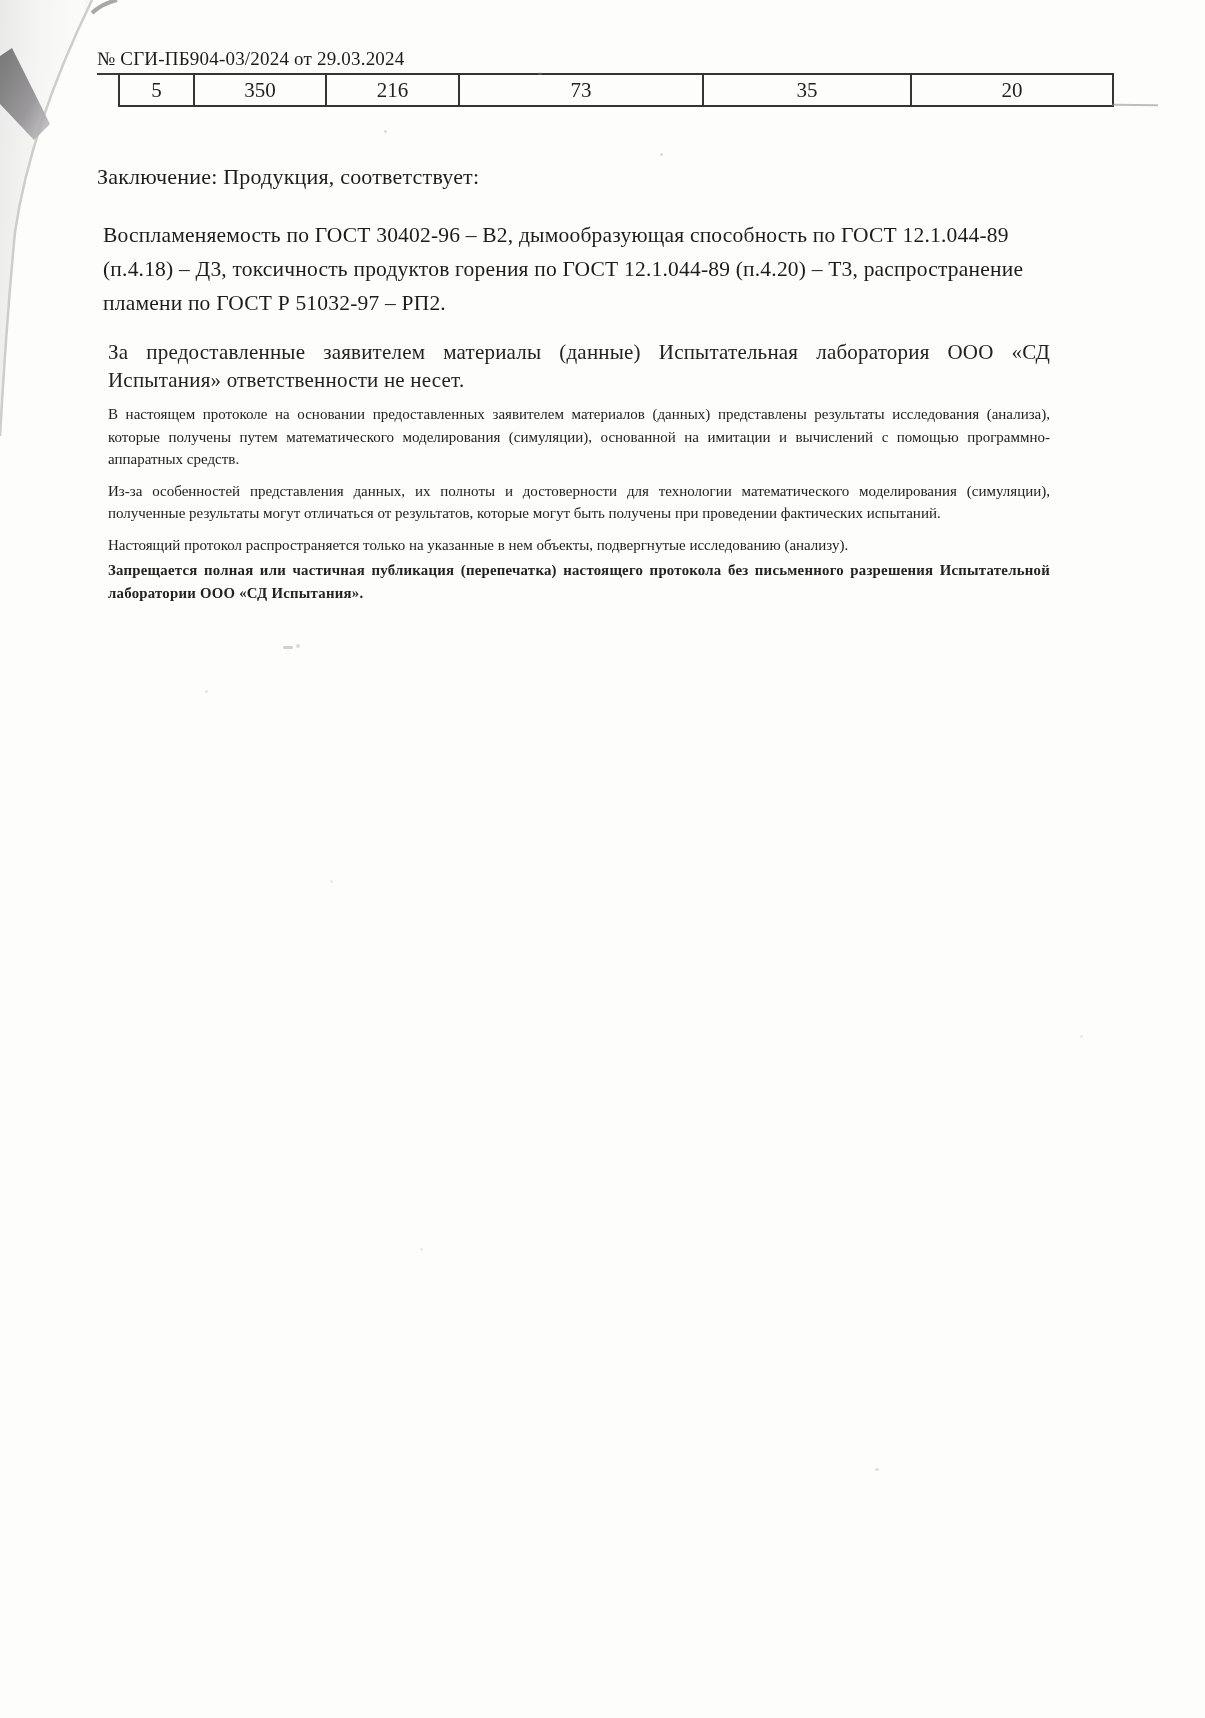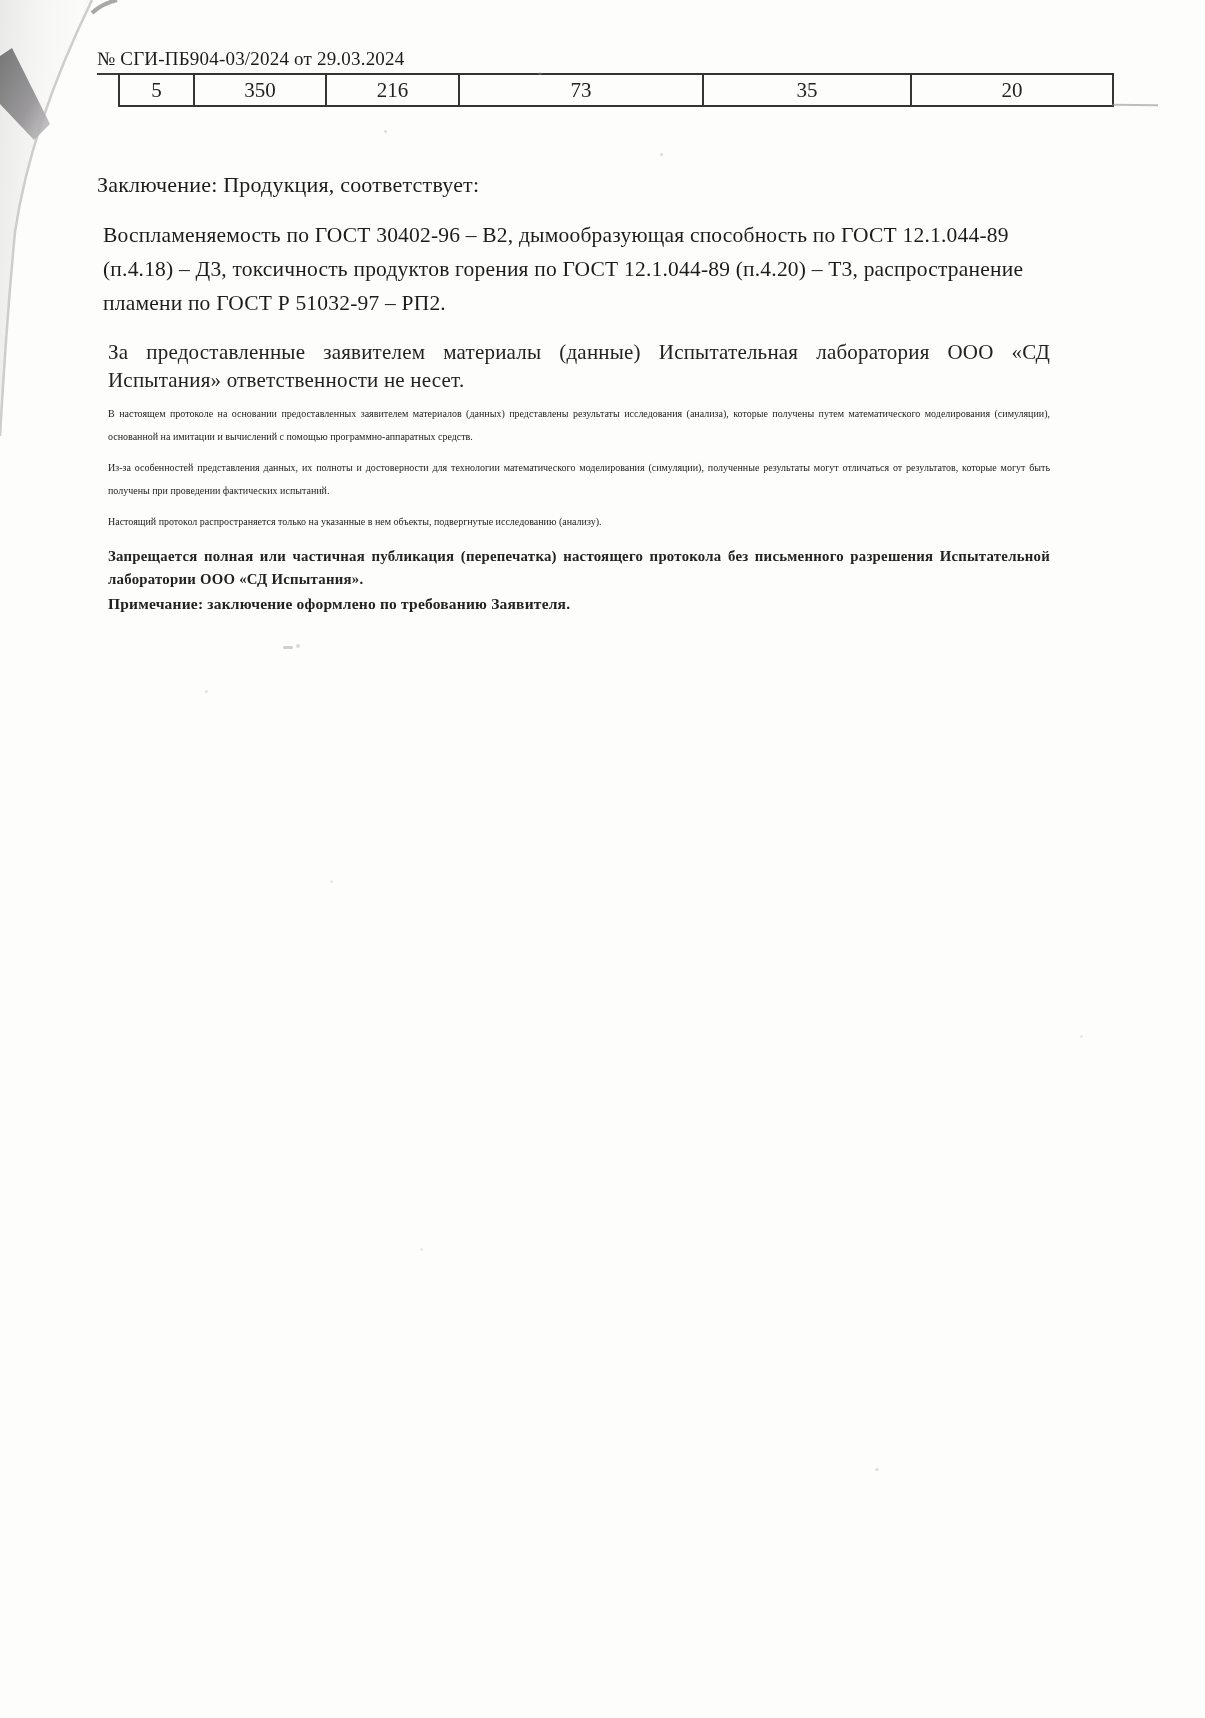--- a/index.html
+++ b/index.html
@@ -36,42 +36,42 @@
     font-size:21px;color:#222;
     height:30px;padding:0;
   }
   .table-bottom-stub{
     position:absolute;left:1112px;top:104px;width:46px;height:2px;
     background:#8a8a8a;opacity:.55;transform:rotate(0.6deg);
   }
 
   
   .conclusion-heading{
-    position:absolute;left:97px;top:172px;
+    position:absolute;left:97px;top:164px;
     font-size:22px;color:#1c1c1c;letter-spacing:0.2px;
   }
   .conclusion-body{
     position:absolute;left:103px;top:218px;width:963px;
     font-size:21.5px;line-height:34px;color:#1c1c1c;
     letter-spacing:0.2px;
   }
 
   
   .disclaimers{
     position:absolute;left:108px;top:338px;width:942px;
   }
   .disclaimers p{margin:0;text-align:justify;color:#222;}
   p.liability{
     font-size:21px;line-height:28px;margin-bottom:9px;
     letter-spacing:0.2px;
   }
   p.smalltext{
-    font-size:10px;line-height:22.5px;margin-bottom:9px;
+    font-size:15px;line-height:22.5px;margin-bottom:9px;
   }
-  p.scope{margin-bottom:11px;}
+  p.scope{margin-bottom:3px;}
   p.boldtext{
     font-size:14.8px;line-height:23px;font-weight:bold;
     letter-spacing:0.25px;margin-bottom:2px;
   }
   p.note{
     font-size:15.5px;line-height:22px;font-weight:bold;
     text-align:left;letter-spacing:0.2px;
   }
 
   
@@ -139,21 +139,20 @@
 
   <div class="conclusion-heading">Заключение: Продукция, соответствует:</div>
   <div class="conclusion-body">Воспламеняемость по ГОСТ 30402-96 – В2, дымообразующая способность по ГОСТ 12.1.044-89 (п.4.18) – Д3, токсичность продуктов горения по ГОСТ 12.1.044-89 (п.4.20) – Т3, распространение пламени по ГОСТ Р 51032-97 – РП2.</div>
 
   <div class="disclaimers">
     <p class="liability">За предоставленные заявителем материалы (данные) Испытательная лаборатория ООО «СД Испытания» ответственности не несет.</p>
     <p class="smalltext">В настоящем протоколе на основании предоставленных заявителем материалов (данных) представлены результаты исследования (анализа), которые получены путем математического моделирования (симуляции), основанной на имитации и вычислений с помощью программно-аппаратных средств.</p>
     <p class="smalltext">Из-за особенностей представления данных, их полноты и достоверности для технологии математического моделирования (симуляции), полученные результаты могут отличаться от результатов, которые могут быть получены при проведении фактических испытаний.</p>
     <p class="smalltext scope">Настоящий протокол распространяется только на указанные в нем объекты, подвергнутые исследованию (анализу).</p>
     <p class="boldtext">Запрещается полная или частичная публикация (перепечатка) настоящего протокола без письменного разрешения Испытательной лаборатории  ООО «СД Испытания».</p>
-    <p class="note">Примечание: заключение оформлено по требованию Заявителя.</p>
   </div>
 
   <div class="speck" style="left:538px;top:72px;width:4px;height:3px;"></div>
   <div class="speck" style="left:384px;top:130px;width:3px;height:3px;"></div>
   <div class="speck" style="left:660px;top:153px;width:3px;height:3px;"></div>
   <div class="speck" style="left:283px;top:646px;width:10px;height:3px;border-radius:2px;opacity:.45;"></div>
   <div class="speck" style="left:296px;top:644px;width:4px;height:4px;"></div>
   <div class="speck" style="left:205px;top:690px;width:3px;height:3px;opacity:.25;"></div>
   <div class="speck" style="left:330px;top:880px;width:3px;height:3px;opacity:.2;"></div>
   <div class="speck" style="left:1080px;top:1035px;width:3px;height:3px;opacity:.2;"></div>

